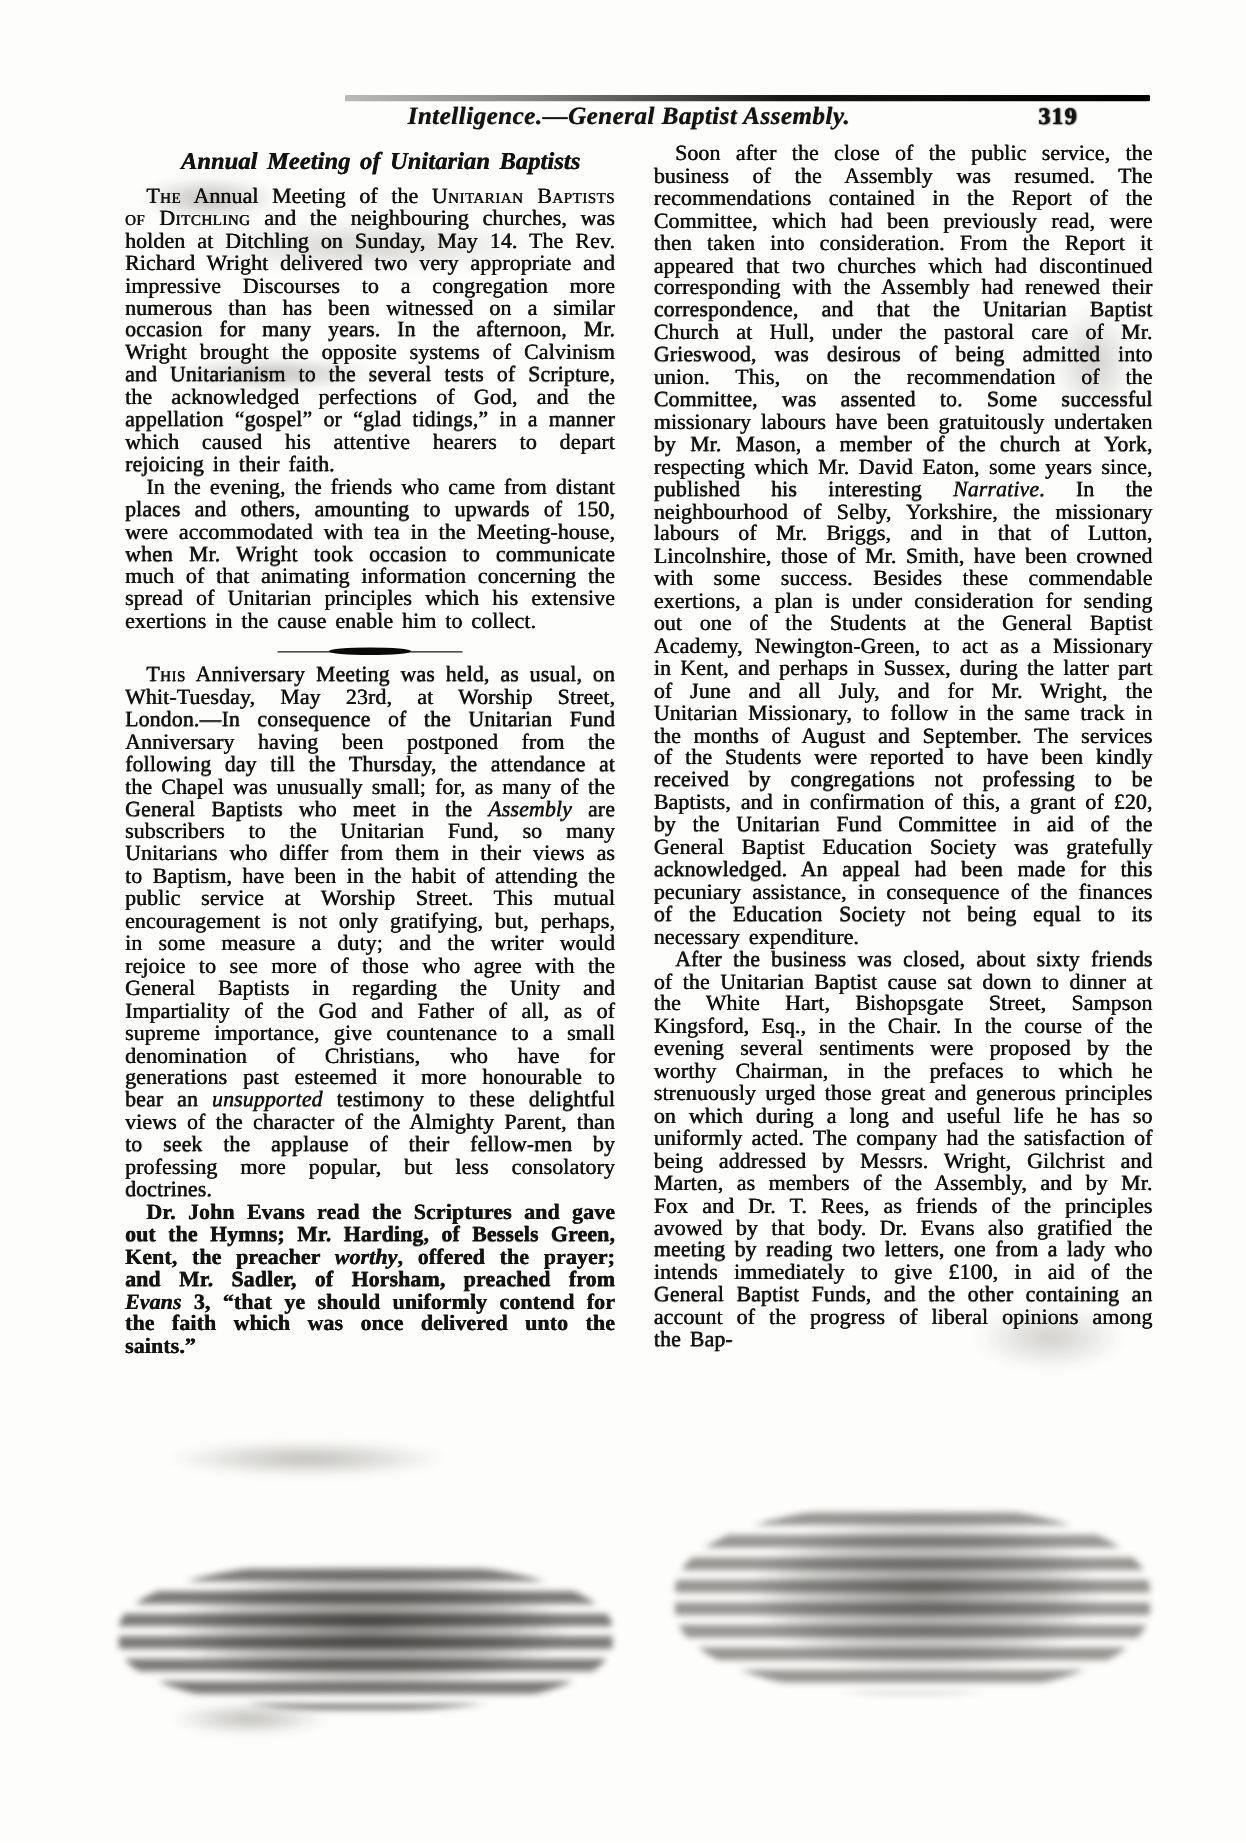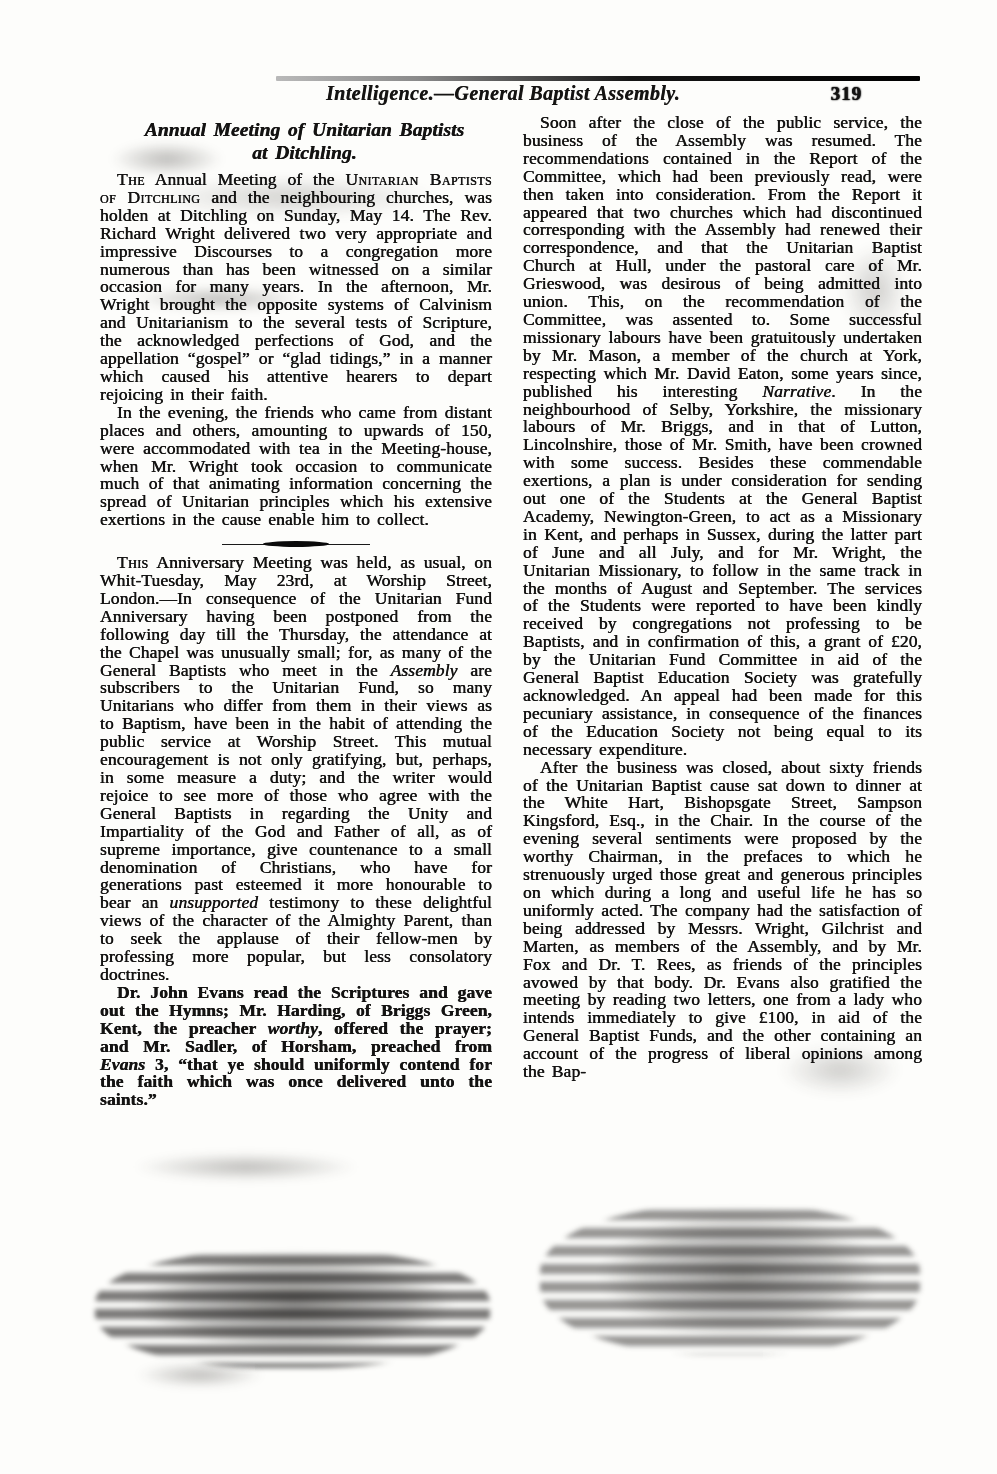--- a/index.html
+++ b/index.html
@@ -78,32 +78,31 @@
 <div class="top-rule"></div>
 
 <div class="running-head">
   <div class="running-title">Intelligence.—General Baptist Assembly.</div>
   <div class="page-number">319</div>
 </div>
 
 <div class="col col-left">
   <div class="title-block">
     <p class="art-title">Annual Meeting of Unitarian Baptists</p>
-    <p class="art-title">at Ditchling.</p>
   </div>
   <p><span class="sc">The</span><span> Annual Meeting of the </span><span class="sc">Unitarian Baptists of Ditchling</span><span> and the neighbouring churches, was holden at Ditchling on Sunday, May 14. The Rev. Richard Wright delivered two very appropriate and impressive Discourses to a congregation more numerous than has been witnessed on a similar occasion for many years. In the afternoon, Mr. Wright brought the opposite systems of Calvinism and Unitarianism to the several tests of Scripture, the acknowledged perfections of God, and the appellation “gospel” or “glad tidings,” in a manner which caused his attentive hearers to depart rejoicing in their faith.</span></p>
   <p><span>In the evening, the friends who came from distant places and others, amounting to upwards of 150, were accommodated with tea in the Meeting-house, when Mr. Wright took occasion to communicate much of that animating information concerning the spread of Unitarian principles which his extensive exertions in the cause enable him to collect.</span></p>
 
   <div class="divider">
     <div class="line"></div>
     <div class="lens"></div>
   </div>
 
   <p><span class="sc">This</span><span> Anniversary Meeting was held, as usual, on Whit-Tuesday, May 23rd, at Worship Street, London.—In consequence of the Unitarian Fund Anniversary having been postponed from the following day till the Thursday, the attendance at the Chapel was unusually small; for, as many of the General Baptists who meet in the </span><span class="i">Assembly</span><span> are subscribers to the Unitarian Fund, so many Unitarians who differ from them in their views as to Baptism, have been in the habit of attending the public service at Worship Street. This mutual encouragement is not only gratifying, but, perhaps, in some measure a duty; and the writer would rejoice to see more of those who agree with the General Baptists in regarding the Unity and Impartiality of the God and Father of all, as of supreme importance, give countenance to a small denomination of Christians, who have for generations past esteemed it more honourable to bear an </span><span class="i">unsupported</span><span> testimony to these delightful views of the character of the Almighty Parent, than to seek the applause of their fellow-men by professing more popular, but less consolatory doctrines.</span></p>
-  <p class="smudged"><span>Dr. John Evans read the Scriptures and gave out the Hymns; Mr. Harding, of Briggs Green, Kent, the preacher </span><span class="i">worthy</span><span>, offered the prayer; and Mr. Sadler, of Horsham, preached from </span><span class="i">Evans</span><span> 3, “that ye should uniformly contend for the faith which was once delivered unto the saints.”</span></p>
+  <p class="smudged"><span>Dr. John Evans read the Scriptures and gave out the Hymns; Mr. Harding, of Bessels Green, Kent, the preacher </span><span class="i">worthy</span><span>, offered the prayer; and Mr. Sadler, of Horsham, preached from </span><span class="i">Evans</span><span> 3, “that ye should uniformly contend for the faith which was once delivered unto the saints.”</span></p>
 </div>
 
 <div class="col col-right">
   <p><span>Soon after the close of the public service, the business of the Assembly was resumed. The recommendations contained in the Report of the Committee, which had been previously read, were then taken into consideration. From the Report it appeared that two churches which had discontinued corresponding with the Assembly had renewed their correspondence, and that the Unitarian Baptist Church at Hull, under the pastoral care of Mr. Grieswood, was desirous of being admitted into union. This, on the recommendation of the Committee, was assented to. Some successful missionary labours have been gratuitously undertaken by Mr. Mason, a member of the church at York, respecting which Mr. David Eaton, some years since, published his interesting </span><span class="i">Narrative</span><span>. In the neighbourhood of Selby, Yorkshire, the missionary labours of Mr. Briggs, and in that of Lutton, Lincolnshire, those of Mr. Smith, have been crowned with some success. Besides these commendable exertions, a plan is under consideration for sending out one of the Students at the General Baptist Academy, Newington-Green, to act as a Missionary in Kent, and perhaps in Sussex, during the latter part of June and all July, and for Mr. Wright, the Unitarian Missionary, to follow in the same track in the months of August and September. The services of the Students were reported to have been kindly received by congregations not professing to be Baptists, and in confirmation of this, a grant of £20, by the Unitarian Fund Committee in aid of the General Baptist Education Society was gratefully acknowledged. An appeal had been made for this pecuniary assistance, in consequence of the finances of the Education Society not being equal to its necessary expenditure.</span></p>
   <p><span>After the business was closed, about sixty friends of the Unitarian Baptist cause sat down to dinner at the White Hart, Bishopsgate Street, Sampson Kingsford, Esq., in the Chair. In the course of the evening several sentiments were proposed by the worthy Chairman, in the prefaces to which he strenuously urged those great and generous principles on which during a long and useful life he has so uniformly acted. The company had the satisfaction of being addressed by Messrs. Wright, Gilchrist and Marten, as members of the Assembly, and by Mr. Fox and Dr. T. Rees, as friends of the principles avowed by that body. Dr. Evans also gratified the meeting by reading two letters, one from a lady who intends immediately to give £100, in aid of the General Baptist Funds, and the other containing an account of the progress of liberal opinions among the Bap-</span></p>
 </div>
 
 <div class="stain stain-soft" style="left:92px;top:136px;width:150px;height:46px;"></div>
 <div class="stain stain-soft" style="left:98px;top:168px;width:388px;height:58px;opacity:.65;"></div>
 <div class="stain stain-soft" style="left:104px;top:282px;width:230px;height:34px;"></div>

